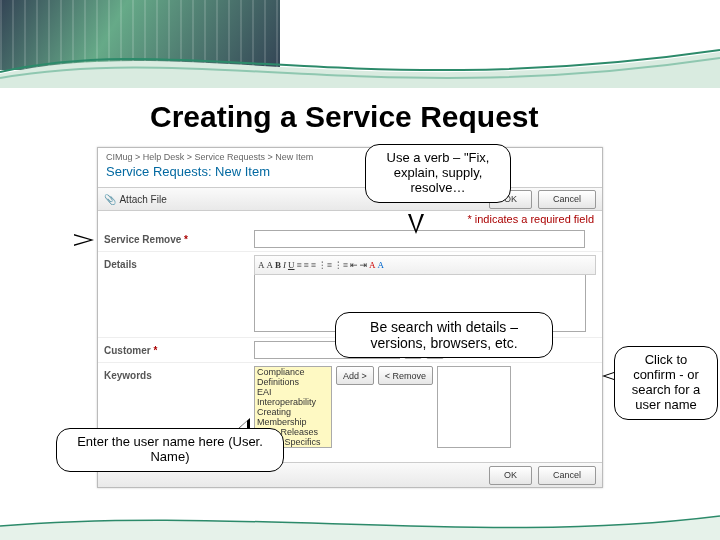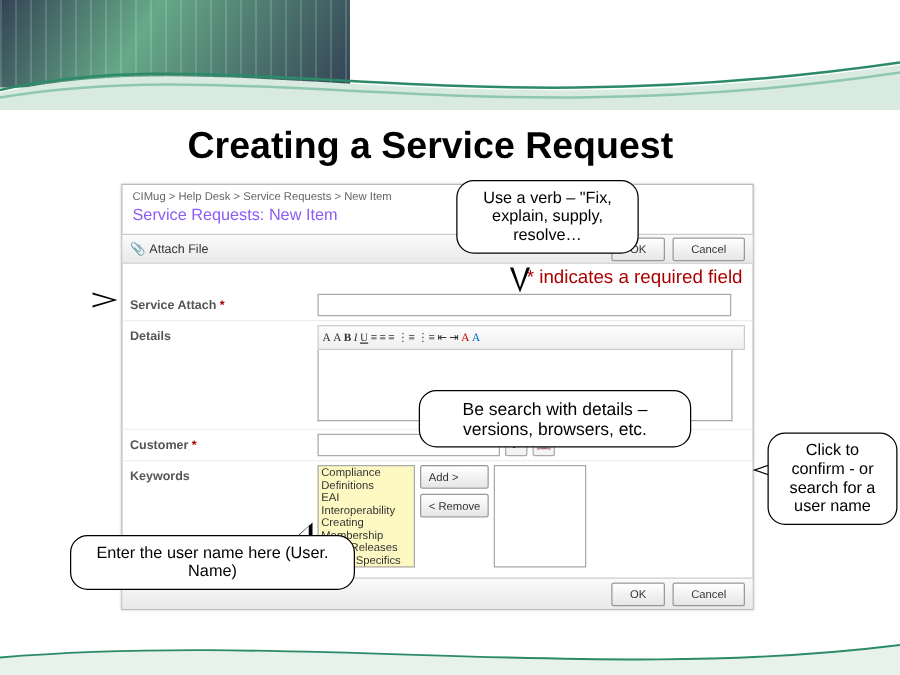--- a/index.html
+++ b/index.html
@@ -6,42 +6,42 @@
   .banner{position:relative;height:88px;width:100%;overflow:hidden}
   .banner-photo{position:absolute;left:0;top:0;width:280px;height:70px;background:linear-gradient(120deg,#345 0%,#6a8 40%,#345 100%);}
   .banner-photo::after{content:"";position:absolute;inset:0;background:repeating-linear-gradient(90deg,rgba(255,255,255,.15) 0 2px,transparent 2px 12px);}
   .wave{position:absolute;left:0;right:0;top:44px;height:44px}
   .wave svg{width:100%;height:100%}
   h1.title{margin:12px 90px 10px 150px;font-size:30px;font-weight:700;color:#000;font-family:"Segoe UI",Arial,sans-serif}
   .stage{position:relative;width:720px;height:400px}
   
   .form{position:absolute;left:97px;top:3px;width:504px;height:339px;background:#fff;border:1px solid #bbb;box-shadow:0 0 2px rgba(0,0,0,.2);font-size:10px;color:#333}
   .crumbs{padding:4px 8px 0 8px;color:#666;font-size:9px}
-  .heading{padding:2px 8px 8px 8px;color:#8b5cf6;font-size:13px;font-weight:400}
+  .heading{padding:2px 8px 8px 8px;color:#0369a1;font-size:13px;font-weight:400}
   .topbar{display:flex;align-items:center;height:22px;border-top:1px solid #ccc;border-bottom:1px solid #ccc;background:linear-gradient(#fafafa,#e9e9e9);padding:0 6px;gap:6px}
   .push{margin-left:auto}
   .btn{display:inline-flex;align-items:center;gap:3px;height:17px;padding:0 14px;font-size:9px;border:1px solid #999;border-radius:2px;background:linear-gradient(#fff,#e6e6e6);cursor:pointer}
   .attachlink{display:inline-flex;align-items:center;gap:3px;font-size:10px;color:#333}
-  .req{font-size:15px;color:#a00}
+  .req{font-size:11px;color:#a00}
   .row{display:flex;align-items:flex-start;padding:3px 6px;border-bottom:1px solid #eee}
   .row.noborder{border-bottom:none}
   .lbl{width:150px;color:#555;font-weight:700;font-size:10px;padding-top:4px}
   .star{color:#a00}
   .fld{flex:1}
   .tinput{width:95%;height:16px;border:1px solid #aaa;font-size:10px;padding:0 2px}
   .rte-toolbar{height:18px;border:1px solid #ccc;background:linear-gradient(#fdfdfd,#efefef);display:flex;align-items:center;gap:2px;padding:0 3px;font-size:9px}
   .rte-toolbar span{font-family:"Times New Roman",serif}
   .rte-area{width:326px;height:52px;border:1px solid #aaa;border-top:none;background:#fff;resize:none;font-size:10px}
   .cust-wrap{display:flex;align-items:center;gap:4px}
   .cust-wrap .tinput{width:140px}
   .iconbtn{width:16px;height:16px;border:1px solid #aaa;border-radius:2px;background:#f3f3f3;display:inline-flex;align-items:center;justify-content:center;cursor:pointer}
   .kwarea{display:flex;gap:4px;align-items:flex-start}
   .kwlist{width:76px;height:80px;border:1px solid #aaa;background:#fef9c3;font-size:9px;overflow:hidden}
   .kwlist div{padding:0 2px;white-space:nowrap;cursor:pointer}
-  .kwbtns{display:flex;flex-direction:column;gap:4px;justify-content:center}
+  .kwbtns{display:flex;flex-direction:row;gap:4px;justify-content:center}
   .kwbtns .btn{padding:0 6px}
   .kwselected{width:72px;height:80px;border:1px solid #aaa;background:#fff}
   .botbar{display:flex;align-items:center;height:24px;border-top:1px solid #ccc;background:linear-gradient(#fafafa,#e9e9e9);padding:0 6px;gap:6px;justify-content:flex-end;position:absolute;left:0;right:0;bottom:0}
   
   .callout{position:absolute;background:#fff;border:1.5px solid #000;border-radius:14px;font-size:13px;line-height:1.15;text-align:center;padding:6px 8px;font-family:Arial}
   .co1{left:4px;top:68px;width:70px;font-size:14px}
   .co2{left:365px;top:0px;width:128px}
   .co3{left:335px;top:168px;width:200px;font-size:14px}
   .co4{left:614px;top:202px;width:86px}
   .co5{left:56px;top:284px;width:210px}
@@ -87,21 +87,21 @@
         <span>📎</span>
         <span>Attach File</span>
       </span>
       <span class="push"></span>
       <span class="btn">OK</span>
       <span class="btn">Cancel</span>
     </div>
     <div style="text-align:right;padding:2px 8px" class="req">* indicates a required field</div>
 
     <div class="row">
-      <div class="lbl"><span>Service Attach</span> <span class="star">*</span></div>
+      <div class="lbl"><span>Service Remove</span> <span class="star">*</span></div>
       <div class="fld"><input class="tinput" value="" style=""></div>
     </div>
 
     <div class="row">
       <div class="lbl">Details</div>
       <div class="fld">
         <div class="rte-toolbar">
           <span>A</span>
             <span>A</span>
           <span><b>B</b></span>

